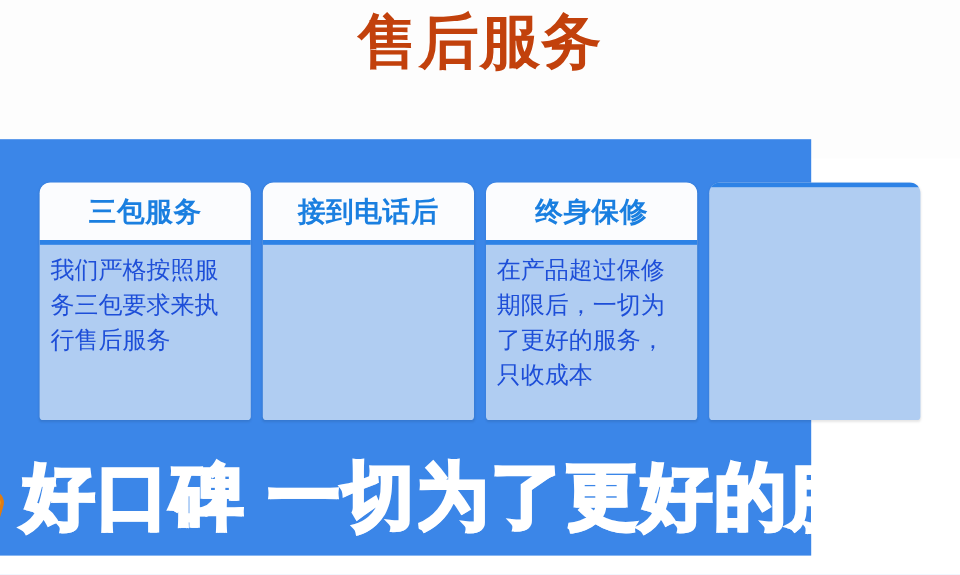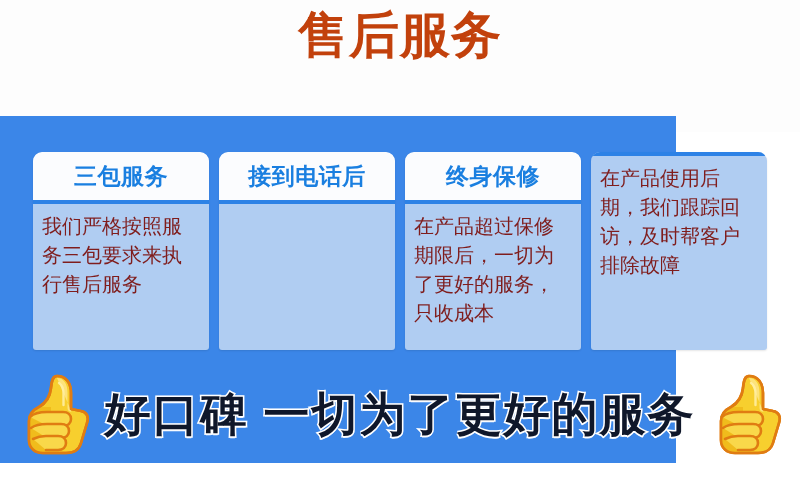--- a/index.html
+++ b/index.html
@@ -104,21 +104,21 @@
   .card-rule {
     height: 4px;
     background: #2d82e6;
     flex: 0 0 auto;
   }
   .card-body {
     flex: 1 1 auto;
     padding: 8px 9px 6px 9px;
     font-size: 20px;
     line-height: 29px;
-    color: #7f1d1d;
+    color: #1d4ed8;
     letter-spacing: 0px;
     word-break: break-all;
   }
 
   
   .slogan {
     position: absolute;
     left: 0;
     top: 248px;
     width: 800px;
@@ -128,23 +128,23 @@
     justify-content: center;
     gap: 14px;
   }
   .thumb {
     width: 74px;
     height: 86px;
     flex: 0 0 auto;
     display: block;
   }
   .slogan-text {
-    font-size: 46px;
+    font-size: 60px;
     font-weight: bold;
-    color: #0f172a;
+    color: #ffffff;
     letter-spacing: 2px;
     white-space: nowrap;
     line-height: 56px;
     -webkit-text-stroke: 3px #ffffff;
     paint-order: stroke fill;
     text-shadow:
       0 2px 0 rgba(255,255,255,0.85),
       0 -1px 0 rgba(255,255,255,0.6);
   }
 </style>
@@ -179,21 +179,20 @@
       <div class="card">
         <div class="card-head">
           <div class="card-title">终身保修</div>
         </div>
         <div class="card-rule"></div>
         <div class="card-body">在产品超过保修期限后，一切为了更好的服务，只收成本</div>
       </div>
 
       <div class="card">
         <div class="card-rule"></div>
-        <div class="card-body">在产品使用后期，我们跟踪回访，及时帮客户排除故障</div>
       </div>
 
     </div>
 
     <div class="slogan">
 
       <svg class="thumb" viewBox="0 0 74 86">
         <g stroke="#e07c12" stroke-width="2.6" stroke-linejoin="round" stroke-linecap="round">
           <path d="M40 5 C49 5 54 12 54 22 L54 38 L64 40 C70 41 72 46 70 52
                    L64 72 C62 79 56 82 49 82 L26 82 C18 82 12 77 12 69

